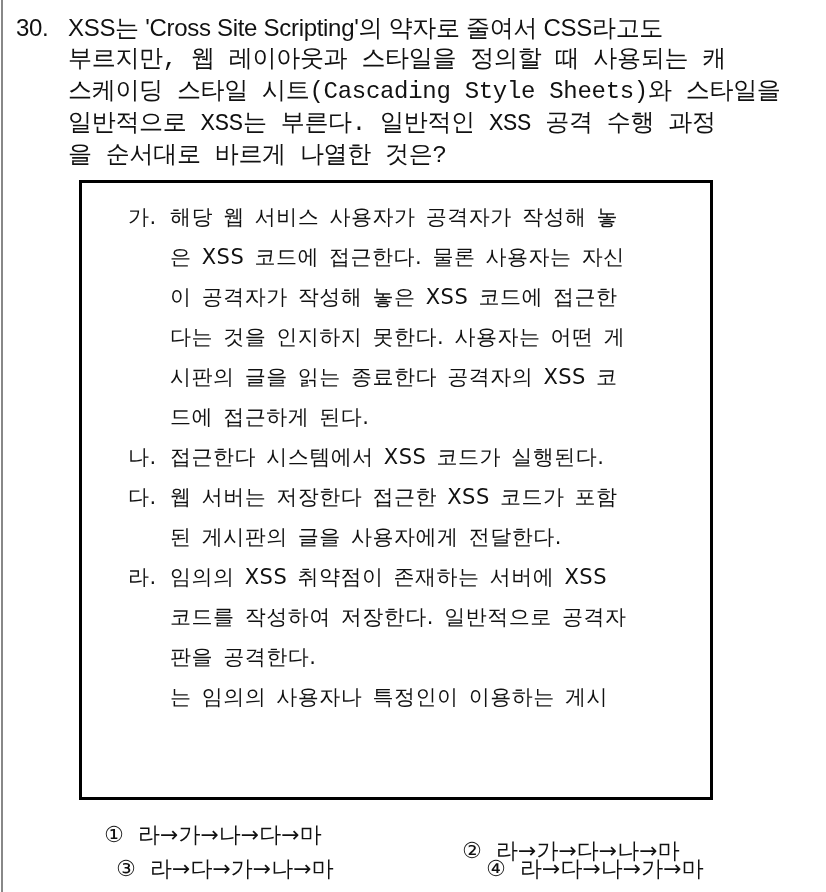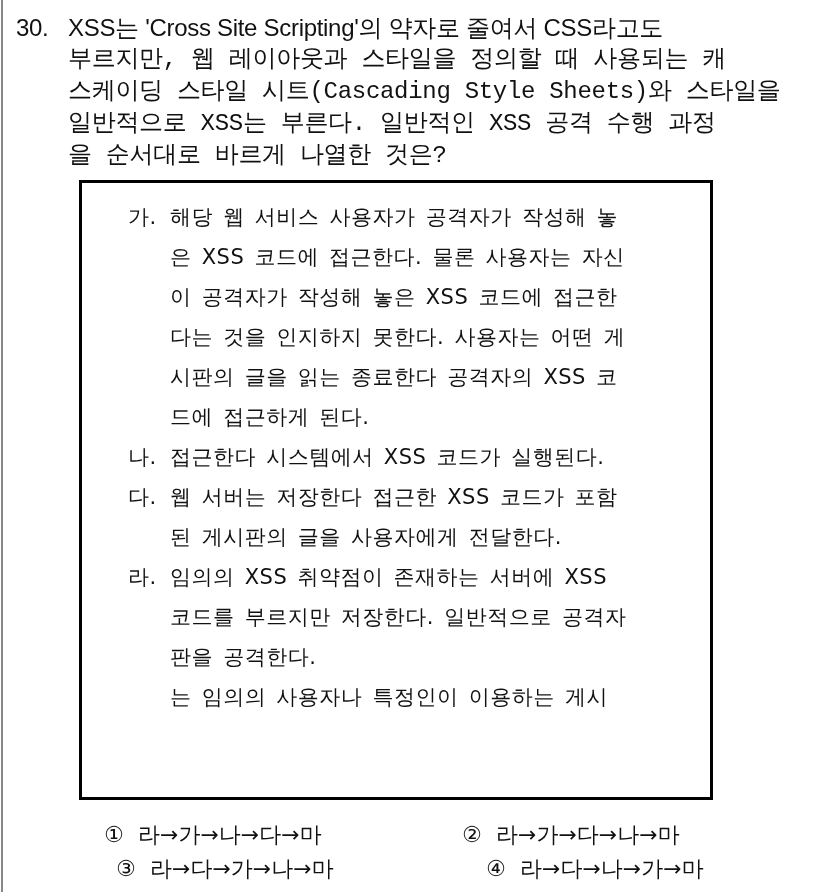--- a/index.html
+++ b/index.html
@@ -16,21 +16,21 @@
          border: 3px solid #000; }
   .box-inner { position: absolute; left: 22px; top: 14px; width: 590px;
                font-family: "DejaVu Sans", sans-serif; font-size: 21px; line-height: 40px;
                letter-spacing: 0.5px; word-spacing: 3px; margin-left: 24px; }
   .item-line { white-space: nowrap; height: 40px; }
   .item-mark { display: inline-block; width: 42px; }
   .item-indent { padding-left: 42px; }
   .choices { position: absolute; left: 104px; top: 818px; width: 700px;
              font-family: "DejaVu Sans", sans-serif; font-size: 22px; line-height: 34px; }
   .choice { position: absolute; white-space: nowrap; }
-  .c1 { left: 0; top: 0; } .c2 { left: 358px; top: 0; }
+  .c1 { left: 0; top: 0; } .c2 { left: 358px; top: 16px; }
   .c3 { left: 12px; top: 34px; } .c4 { left: 350px; top: 34px; margin-left: 32px; }
   .c-num { display: inline-block; width: 34px; }
 </style>
 </head>
 <body>
 
 <div class="left-rule"></div>
 
 <div class="question">
   <div class="q-line"><span class="q-num">30.</span><span>XSS는 'Cross Site Scripting'의 약자로 줄여서 CSS라고도</span></div>
@@ -52,21 +52,21 @@
     </div>
     <div>
       <div class="item-line"><span class="item-mark">나.</span><span>접근한다 시스템에서 XSS 코드가 실행된다.</span></div>
     </div>
     <div>
       <div class="item-line"><span class="item-mark">다.</span><span>웹 서버는 저장한다 접근한 XSS 코드가 포함</span></div>
       <div class="item-line item-indent">된 게시판의 글을 사용자에게 전달한다.</div>
     </div>
     <div>
       <div class="item-line"><span class="item-mark">라.</span><span>임의의 XSS 취약점이 존재하는 서버에 XSS</span></div>
-      <div class="item-line item-indent">코드를 부르지만 저장한다. 일반적으로 공격자</div>
+      <div class="item-line item-indent">코드를 작성하여 저장한다. 일반적으로 공격자</div>
       <div class="item-line item-indent">판을 공격한다.</div>
       <div class="item-line item-indent">는 임의의 사용자나 특정인이 이용하는 게시</div>
     </div>
   </div>
 </div>
 
 <div class="choices">
   <div class="choice c1"><span class="c-num">①</span><span>라→가→나→다→마</span></div>
   <div class="choice c2"><span class="c-num">②</span><span>라→가→다→나→마</span></div>
   <div class="choice c3"><span class="c-num">③</span><span>라→다→가→나→마</span></div>

